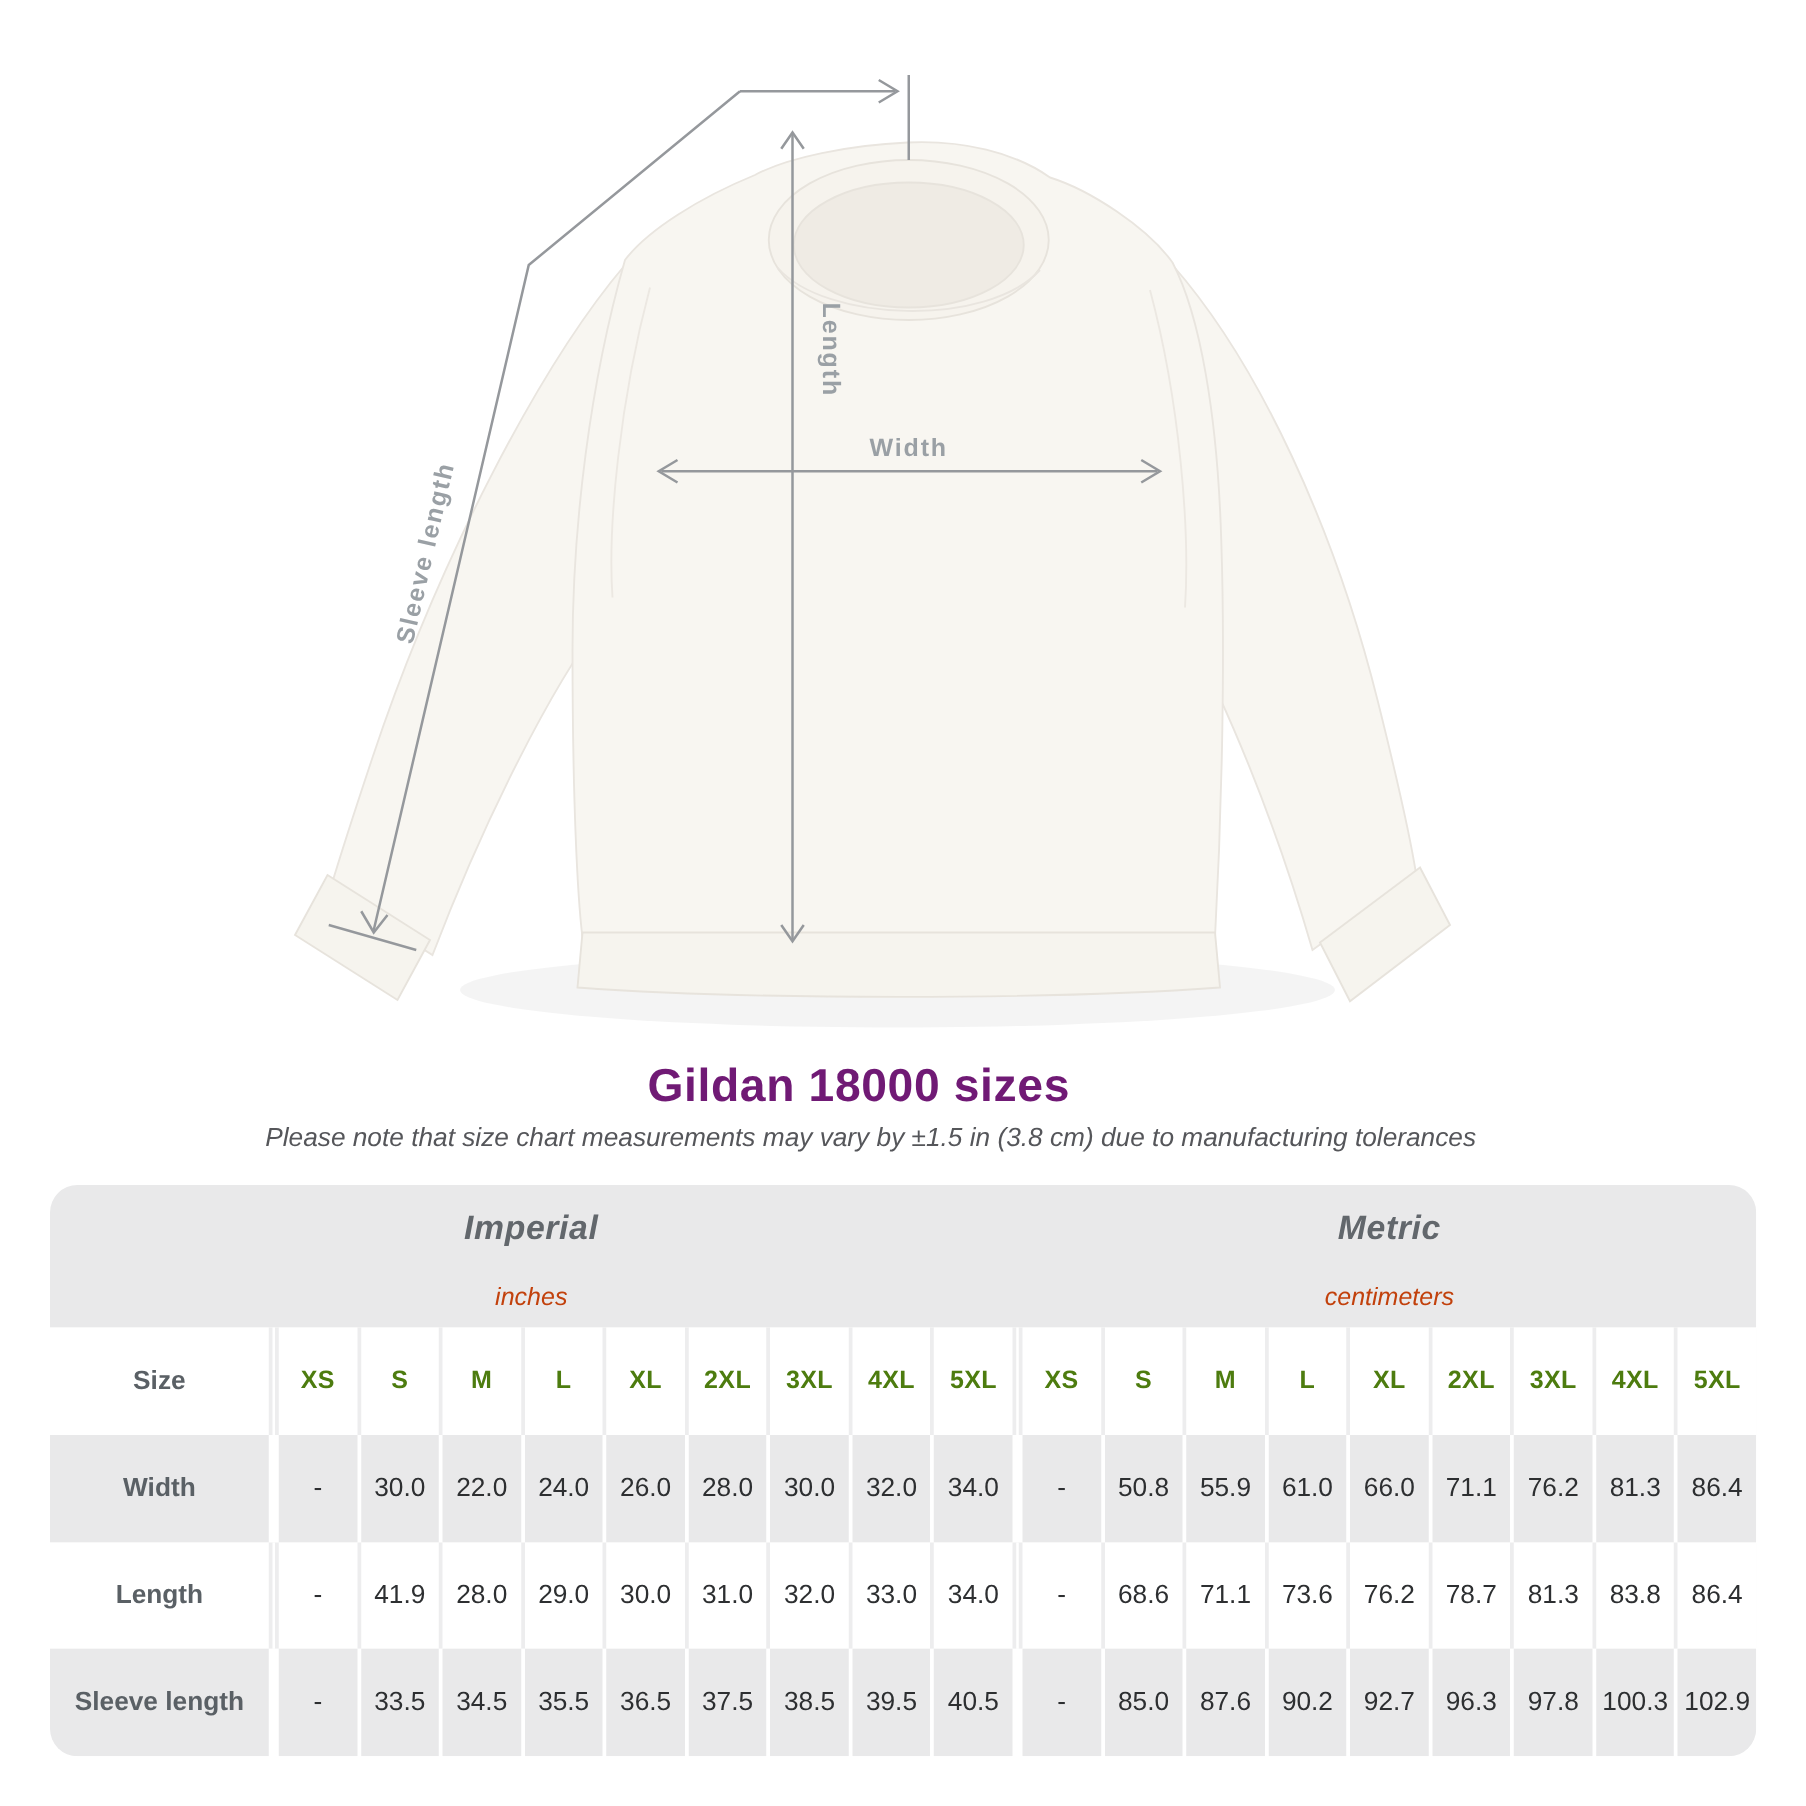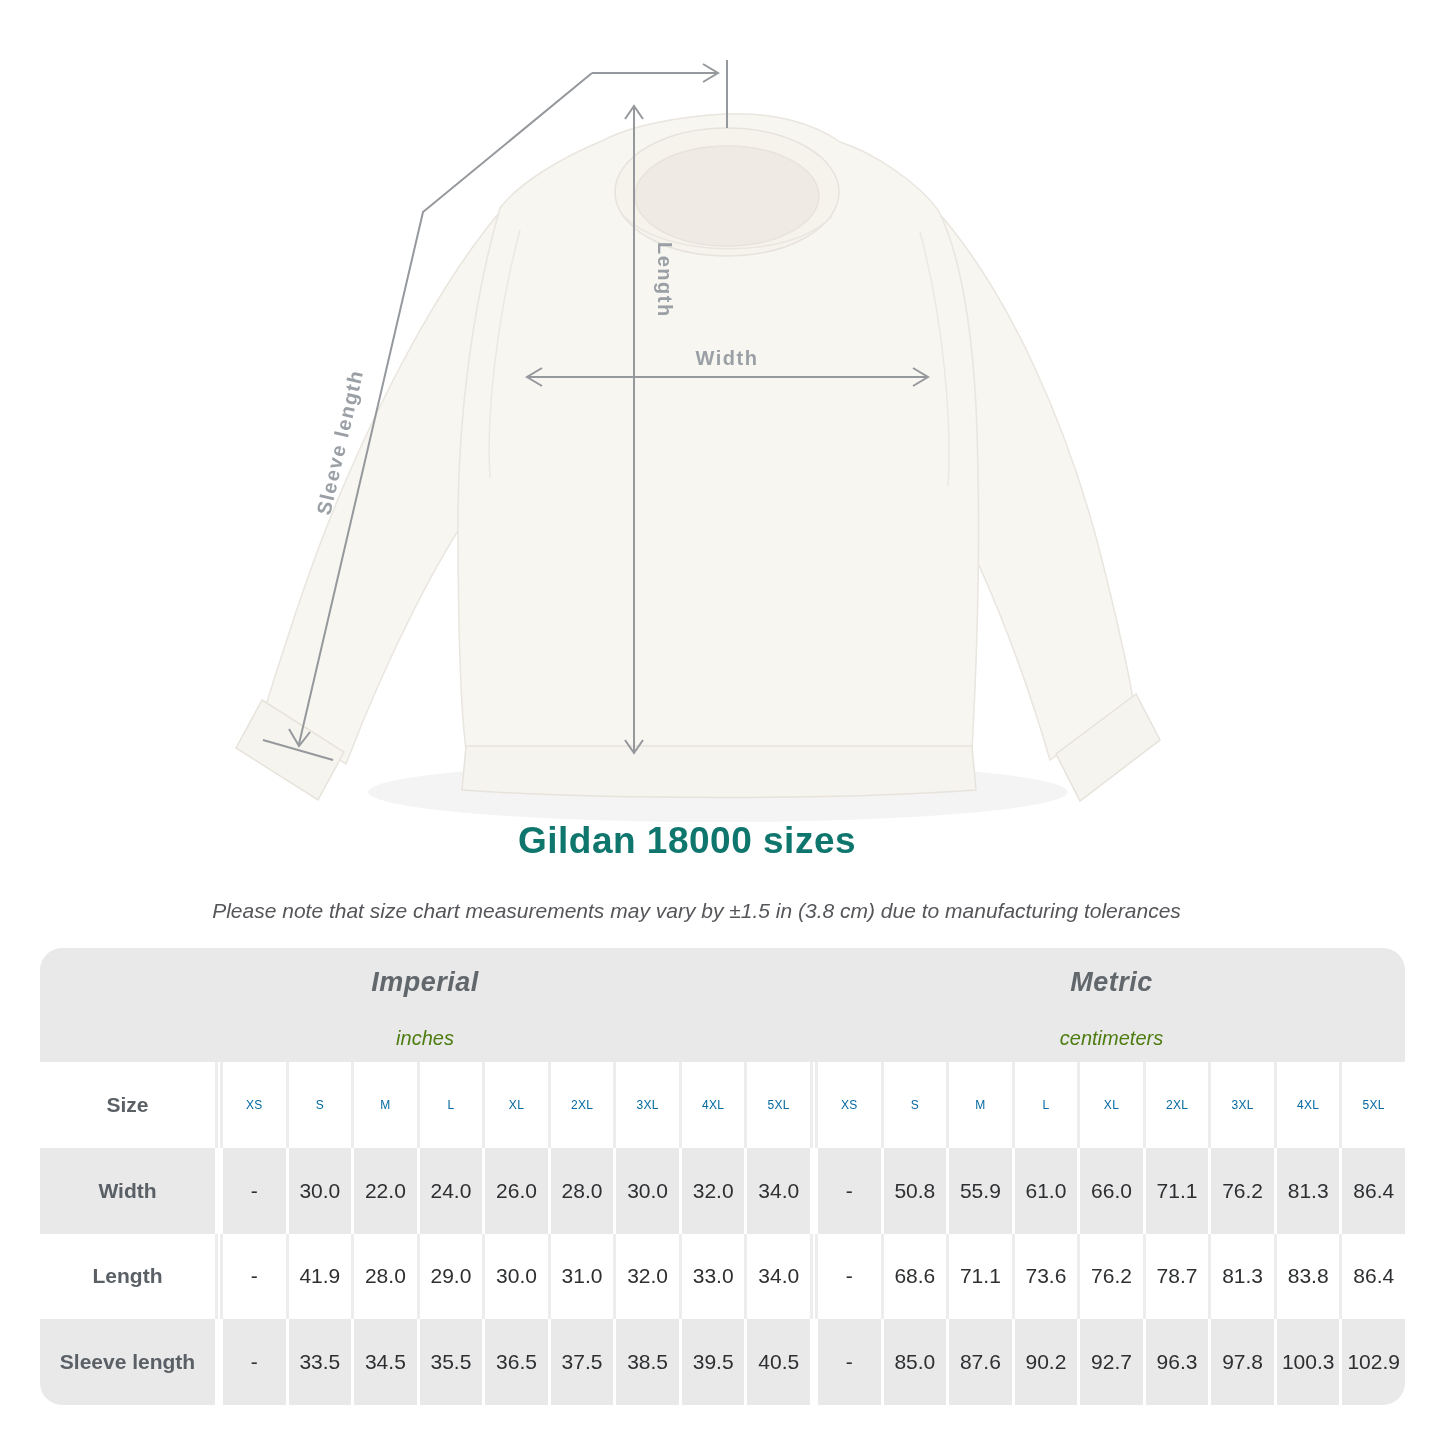--- a/index.html
+++ b/index.html
@@ -8,22 +8,22 @@
     font-family:"Liberation Sans", sans-serif;
     -webkit-font-smoothing:antialiased;
   }
   .page{position:relative;width:1445px;height:1445px;background:#ffffff;overflow:hidden;}
 
   
   .diagram{position:absolute;top:0;left:0;width:1445px;height:840px;}
 
   
   .title{
-    position:absolute;top:820px;left:0;width:1374px;margin:0;
-    text-align:center;font-size:37px;font-weight:bold;color:#0f766e;letter-spacing:.5px;
+    position:absolute;top:848px;left:0;width:1374px;margin:0;
+    text-align:center;font-size:37px;font-weight:bold;color:#701a75;letter-spacing:.5px;
   }
   .note{
     position:absolute;top:899px;left:0;width:1393px;margin:0;
     text-align:center;font-style:italic;font-size:21px;color:#55565a;
   }
 
   
   .size-table{
     position:absolute;top:948px;left:40px;width:1365px;height:457px;
     border-radius:22px;overflow:hidden;background:#ffffff;
@@ -34,33 +34,33 @@
     grid-template-columns:175px 2px repeat(9,1fr) 2px repeat(9,1fr);
     column-gap:3px;
   }
   .band{
     height:114px;flex:0 0 auto;background:#e9e9ea;
   }
   .unit-head{display:flex;flex-direction:column;align-items:center;justify-content:center;gap:4px;padding-top:6px;}
   .unit-head.imp{grid-column:1 / 12;}
   .unit-head.met{grid-column:13 / 22;}
   .unit-title{font-size:27px;font-weight:bold;font-style:italic;color:#62676c;letter-spacing:.5px;}
-  .unit-sub{font-size:20px;font-style:italic;color:#4d7c0f;margin-top:25px;}
+  .unit-sub{font-size:20px;font-style:italic;color:#c2410c;margin-top:25px;}
 
   .row{flex:1 1 0;}
   .row .c{
     display:flex;align-items:center;justify-content:center;
     font-size:21px;color:#2d2f31;
   }
   .row.white{background:#ededee;}
   .row.white .c{background:#ffffff;}
   .row.gray{background:#ffffff;}
   .row.gray .c{background:#e9e9ea;}
   .row .sp{background:#ffffff;}
-  .c.hdr{font-weight:normal;color:#0369a1;font-size:12px;letter-spacing:.3px;}
+  .c.hdr{font-weight:bold;color:#4d7c0f;font-size:20px;letter-spacing:.3px;}
   .c.label{font-weight:bold;color:#5a6065;font-size:21px;}
 </style>
 </head>
 <body>
 
 <div class="page">
 
   <svg class="diagram" viewBox="0 0 1445 840" xmlns="http://www.w3.org/2000/svg">
 
     <g>

